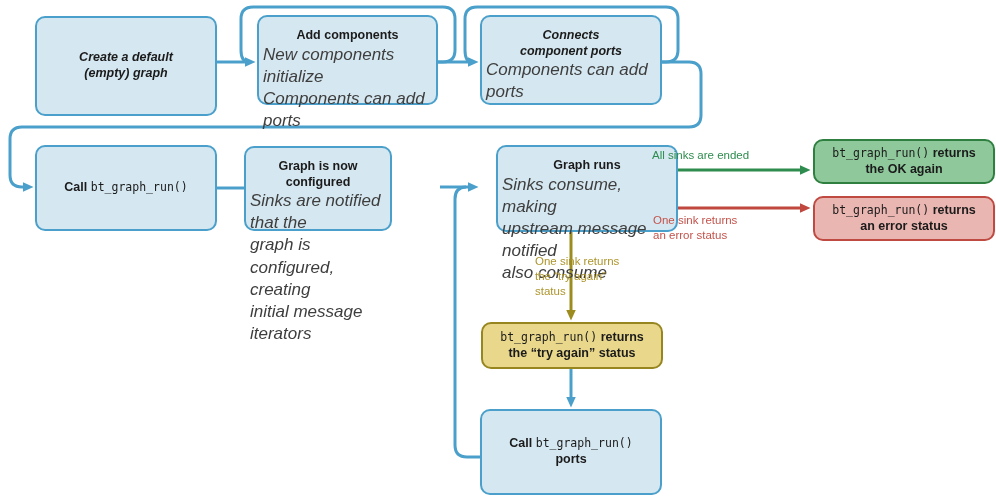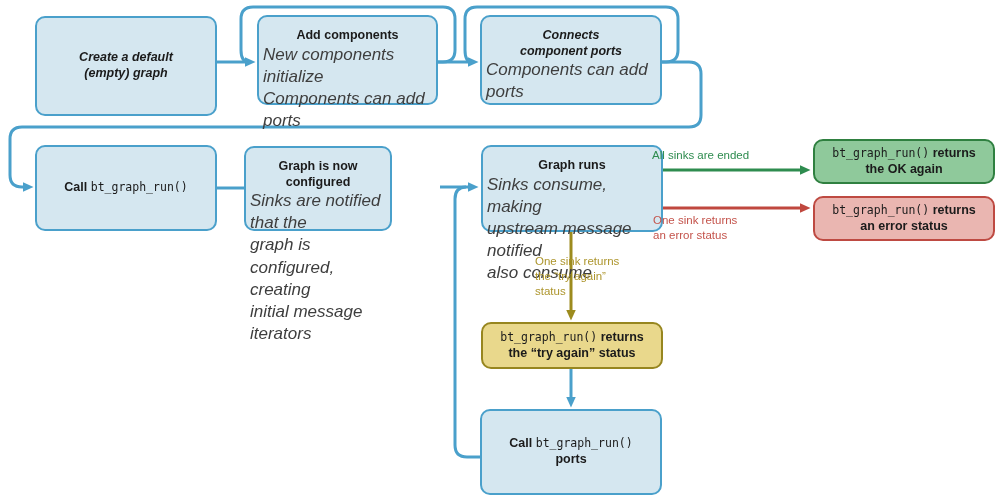--- a/index.html
+++ b/index.html
@@ -96,21 +96,21 @@
     <div class="title"><span>Call </span><span class="mono">bt_graph_run()</span></div>
   </div>
 
   <div class="node between" style="left:244px;top:146px;width:148px;height:85px">
     <div class="title">Graph is now configured</div>
     <div class="body pre">Sinks are notified that the
 graph is configured, creating
 initial message iterators</div>
   </div>
 
-  <div class="node between" style="left:481px;top:145px;width:182px;height:87px">
+  <div class="node between" style="left:496px;top:145px;width:182px;height:87px">
     <div class="title">Graph runs</div>
     <div class="body pre">Sinks consume, making
 upstream message notified
 also consume</div>
   </div>
 
   <div class="node green center" style="left:813px;top:139px;width:182px;height:45px">
     <div class="title"><span class="mono">bt_graph_run()</span><span> returns</span></div>
     <div class="title">the OK again</div>
   </div>

